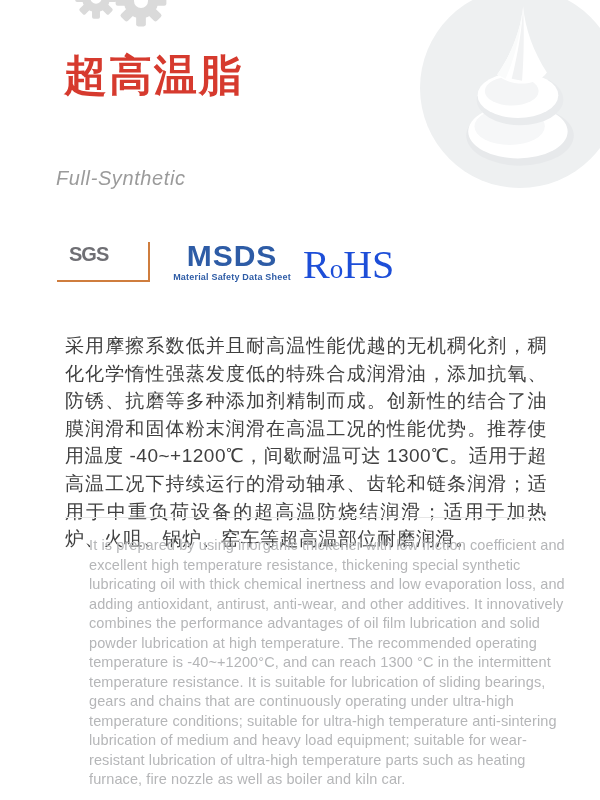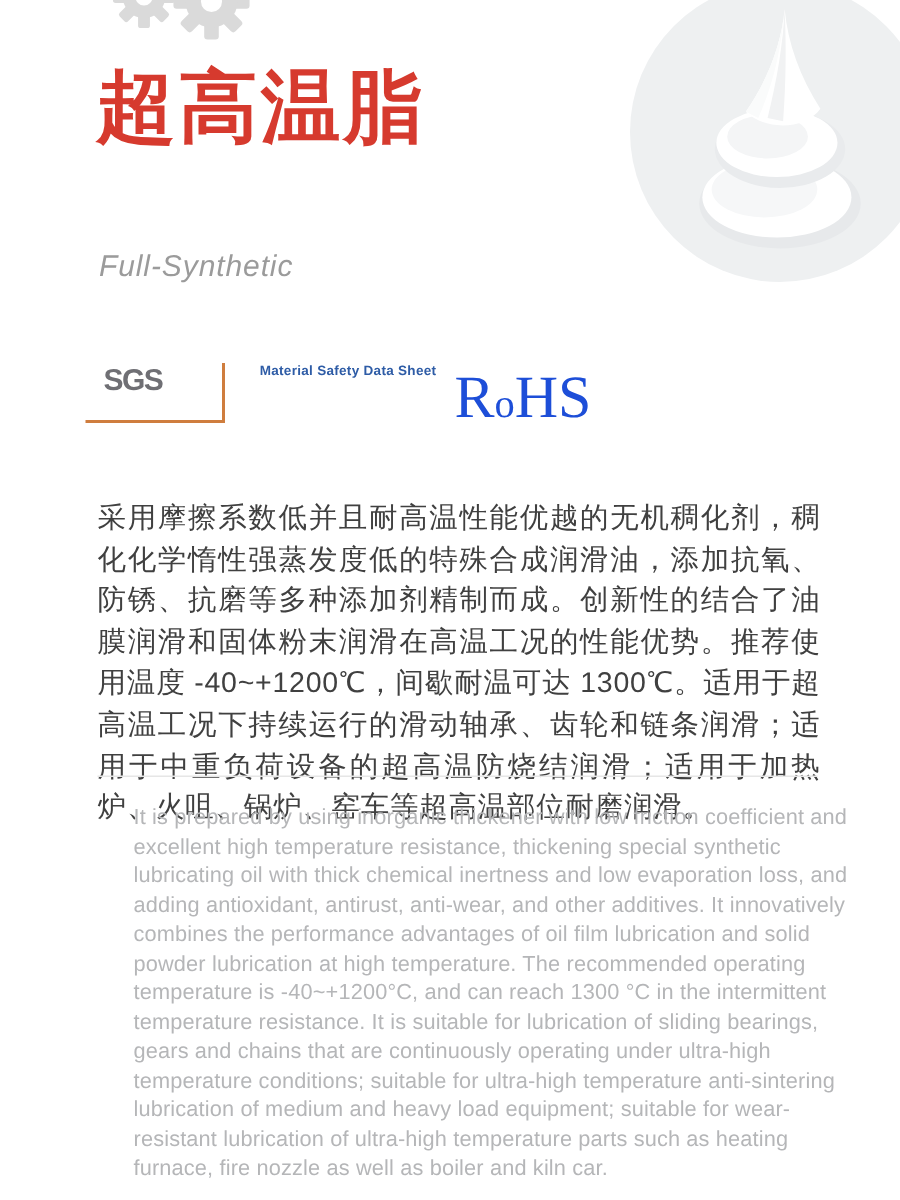--- a/index.html
+++ b/index.html
@@ -23,25 +23,25 @@
   }
   .photo-circle svg { position: absolute; left: 22px; top: 12px; width: 156px; height: 176px; }
 
   
   .title-block { position: absolute; left: 64px; top: 34px; }
   .title-cn-1 {
     font-size: 45px; font-weight: 500; color: #1d1d1f;
     letter-spacing: 3px; line-height: 1.2;
   }
   .title-cn-2 {
-    font-size: 53px; font-weight: 800; color: #d63a2e;
-    letter-spacing: 2px; line-height: 1.2; margin-top: 6px;
+    font-size: 43px; font-weight: 800; color: #d63a2e;
+    letter-spacing: 2px; line-height: 1.2; margin-top: 16px;
   }
   .subtitle-block {
-    position: absolute; left: 66px; top: 164px;
+    position: absolute; left: 56px; top: 164px;
     font-style: italic; color: #9b9b9b;
     font-size: 20px; line-height: 28px; letter-spacing: 0.6px;
   }
 
   
   .badges { position: absolute; left: 57px; top: 241px; height: 46px; }
   .badge { position: absolute; top: 0; }
   .badge-sgs { left: 0; width: 95px; height: 42px; }
   .sgs-text {
     position: absolute; left: 12px; top: 2px;
@@ -132,20 +132,21 @@
   <div>Full-Synthetic</div>
 </div>
 
 <div class="badges">
   <div class="badge badge-sgs">
     <span class="sgs-text">SGS</span>
     <span class="sgs-hline"></span>
     <span class="sgs-vline"></span>
   </div>
   <div class="badge badge-msds">
+    <div class="msds-text">MSDS</div>
     <div class="msds-sub">Material Safety Data Sheet</div>
   </div>
   <div class="badge badge-rohs">
     <span class="rohs-r">R</span><span class="rohs-o">o</span><span class="rohs-hs">HS</span>
   </div>
 </div>
 
 <div class="desc-cn">采用摩擦系数低并且耐高温性能优越的无机稠化剂，稠化化学惰性强蒸发度低的特殊合成润滑油，添加抗氧、防锈、抗磨等多种添加剂精制而成。创新性的结合了油膜润滑和固体粉末润滑在高温工况的性能优势。推荐使用温度 -40~+1200℃，间歇耐温可达 1300℃。适用于超高温工况下持续运行的滑动轴承、齿轮和链条润滑；适用于中重负荷设备的超高温防烧结润滑；适用于加热炉、火咀、锅炉、窑车等超高温部位耐磨润滑。</div>
 
 <div class="divider"></div>

